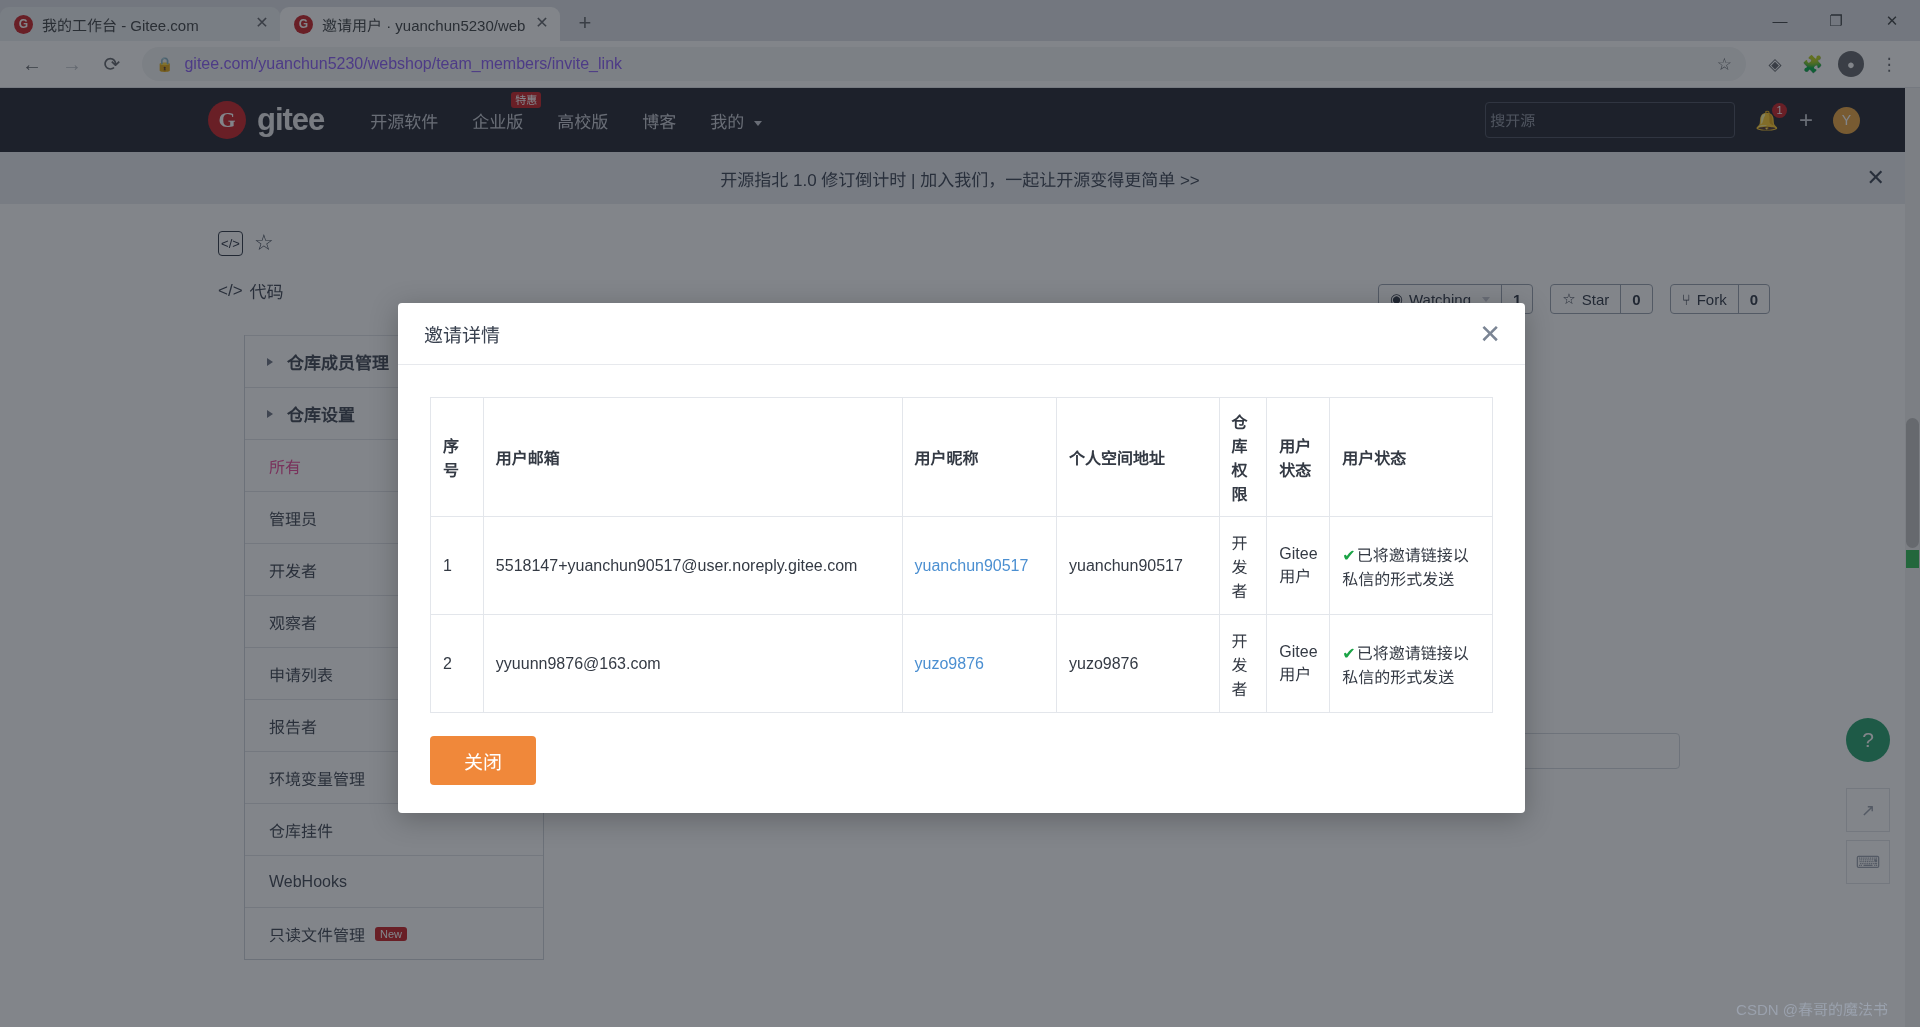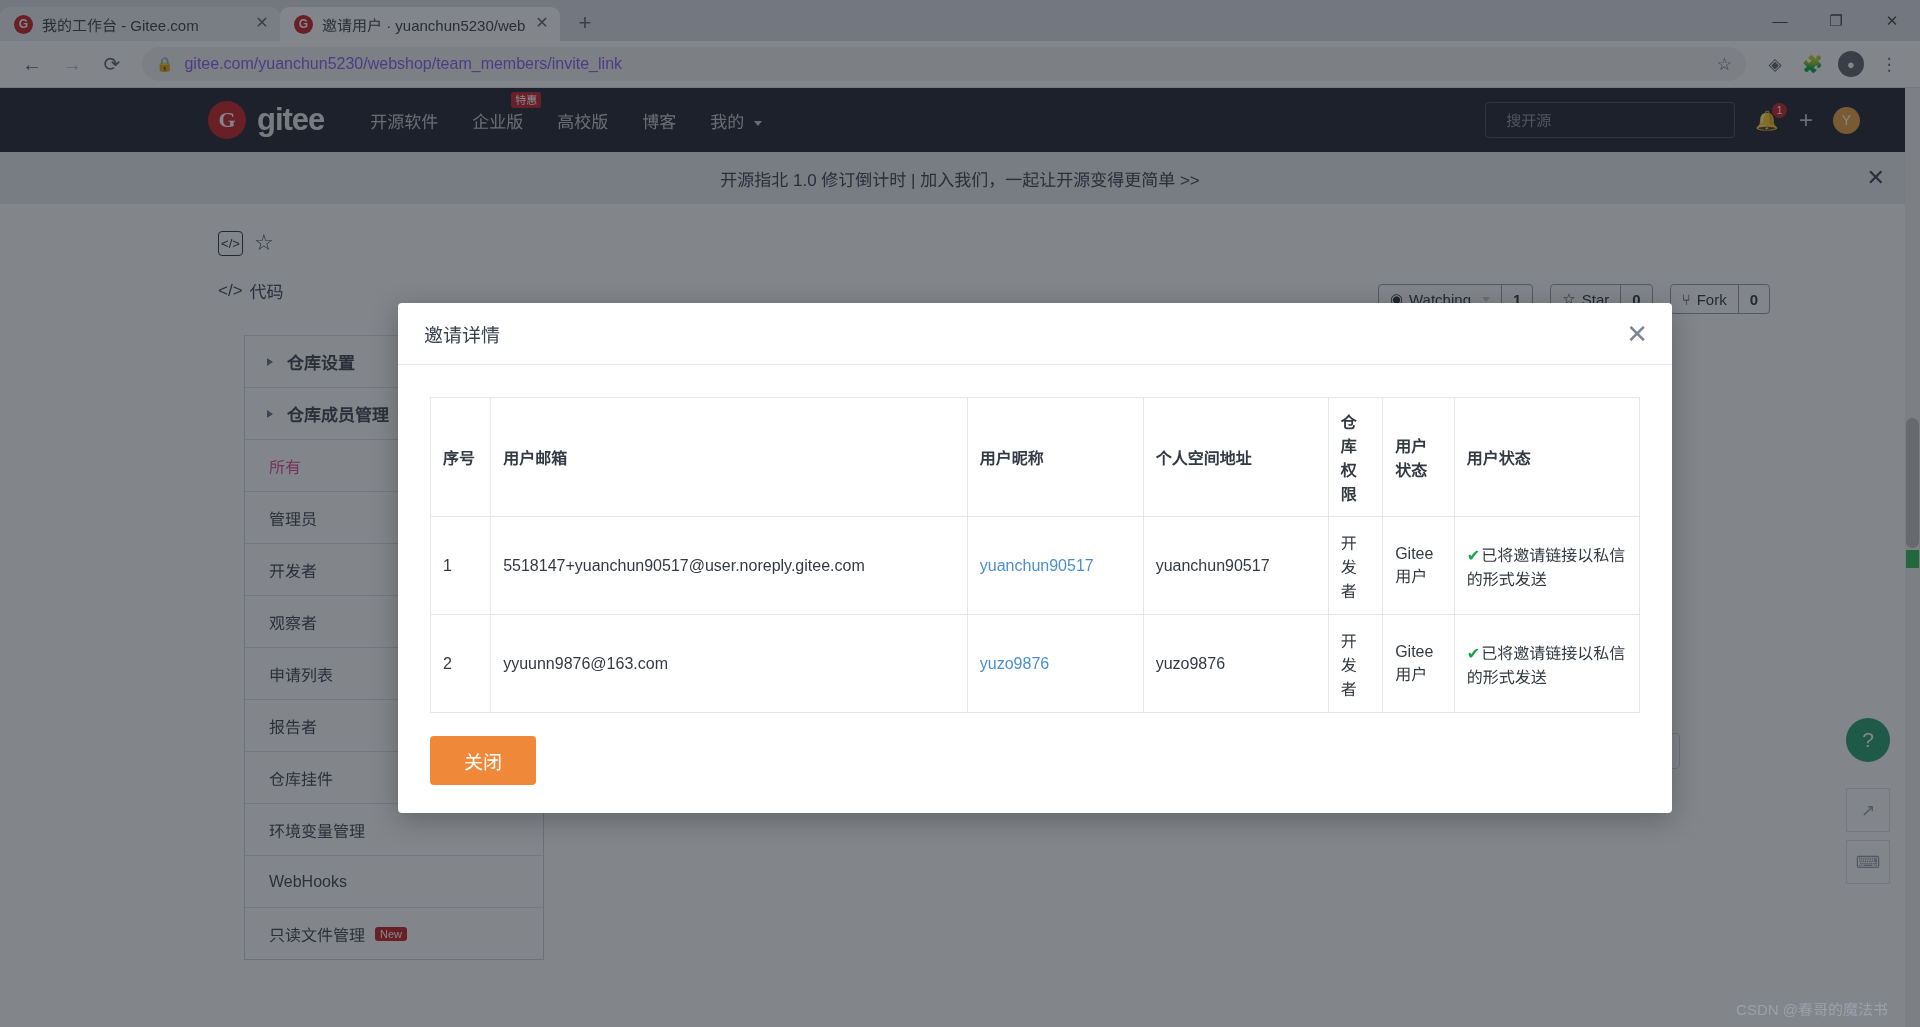--- a/index.html
+++ b/index.html
@@ -95,21 +95,21 @@
     font-size: 11px; border-radius: 3px; padding: 1px 4px; line-height: 1.3;
   }
   .caret { display: inline-block; margin-left: 5px;
     border-left: 4px solid transparent; border-right: 4px solid transparent;
     border-top: 5px solid #c7cad2; vertical-align: middle; }
   .gitee-right { position: absolute; right: 60px; top: 0; height: 64px;
     display: flex; align-items: center; gap: 20px; }
   .gitee-search {
     width: 250px; height: 36px; border: 1px solid #4a4f5e; border-radius: 4px;
     background: transparent; color: #8e93a0; font-size: 15px;
-    padding: 0 20px; outline: none;
+    padding: 0 4px; outline: none;
   }
   .gitee-search::placeholder { color: #8e93a0; }
   .bell-wrap { position: relative; color: #c7cad2; font-size: 19px; }
   .bell-badge {
     position: absolute; top: -6px; right: -8px; background: #c71d23; color: #fff;
     font-size: 11px; min-width: 15px; height: 15px; line-height: 15px;
     border-radius: 8px; text-align: center; padding: 0 3px;
   }
   .plus-icon { color: #c7cad2; font-size: 24px; font-weight: 300; }
   .user-avatar {
@@ -183,21 +183,21 @@
     height: 939px; background: #f1f1f1; }
   .scrollbar-thumb { position: absolute; right: 1px; top: 330px; width: 13px;
     height: 130px; background: #c1c1c1; border-radius: 7px; }
   .scroll-mark { position: absolute; right: 1px; top: 462px; width: 13px;
     height: 18px; background: #2dbd52; }
 
   
   .overlay { position: absolute; inset: 0; background: rgba(28,32,42,0.55); }
 
   .modal {
-    position: absolute; left: 398px; top: 303px; width: 1274px; height: 510px;
+    position: absolute; left: 398px; top: 303px; width: 1127px; height: 510px;
     background: #fff; border-radius: 4px; box-shadow: 0 6px 28px rgba(0,0,0,0.25);
     display: flex; flex-direction: column;
   }
   .modal-head {
     height: 62px; display: flex; align-items: center; padding: 0 26px;
     border-bottom: 1px solid #e7e9ed; position: relative;
   }
   .modal-title { font-size: 19px; color: #3a4250; }
   .modal-close { position: absolute; right: 24px; top: 50%; transform: translateY(-50%);
     font-size: 26px; color: #7b8594; font-weight: 300; line-height: 1; }
@@ -350,49 +350,49 @@
         <span>&lt;/&gt;</span>
         <span>代码</span>
       </div>
 
     </div>
 
     <div class="content-row">
       <div class="side-menu">
         <div class="side-item group">
           <span class="tri"></span>
-          <span>仓库设置</span>
+          <span>仓库成员管理</span>
         </div>
         <div class="side-item group">
           <span class="tri"></span>
-          <span>仓库成员管理</span>
+          <span>仓库设置</span>
         </div>
         <div class="side-item sub active">
           <span>所有</span>
         </div>
         <div class="side-item sub">
           <span>管理员</span>
         </div>
         <div class="side-item sub">
           <span>开发者</span>
         </div>
         <div class="side-item sub">
           <span>观察者</span>
         </div>
         <div class="side-item sub">
           <span>申请列表</span>
         </div>
         <div class="side-item sub">
           <span>报告者</span>
         </div>
         <div class="side-item sub">
+          <span>环境变量管理</span>
+        </div>
+        <div class="side-item sub">
           <span>仓库挂件</span>
-        </div>
-        <div class="side-item sub">
-          <span>环境变量管理</span>
         </div>
         <div class="side-item sub">
           <span>WebHooks</span>
         </div>
         <div class="side-item sub">
           <span>只读文件管理</span>
           <span class="side-badge">New</span>
         </div>
       </div>
       <div class="main-panel">

